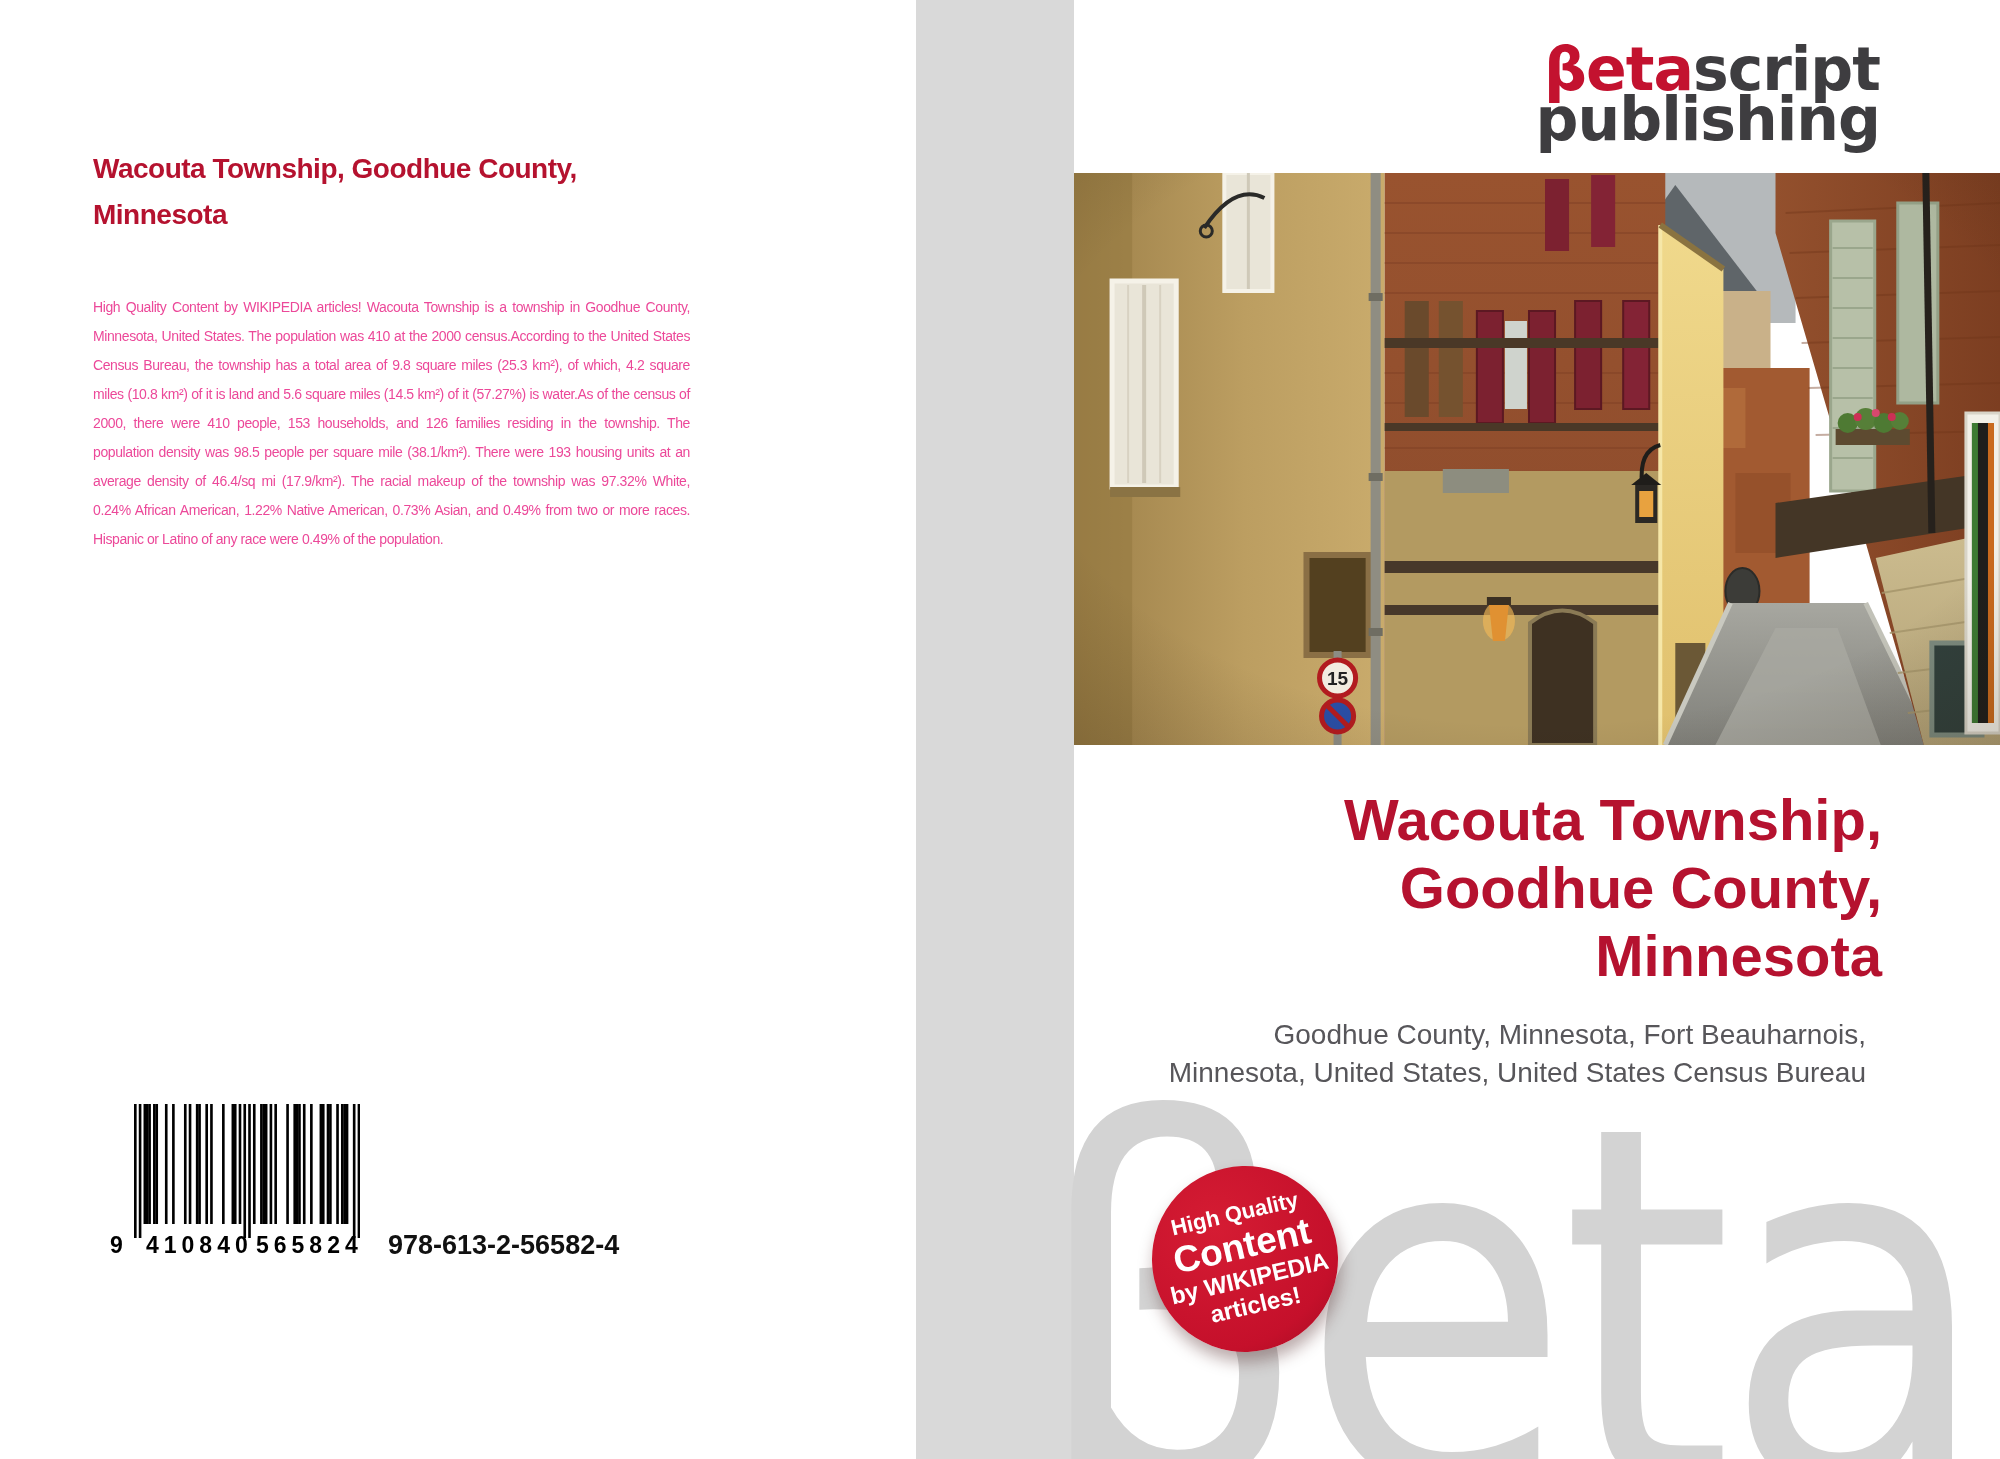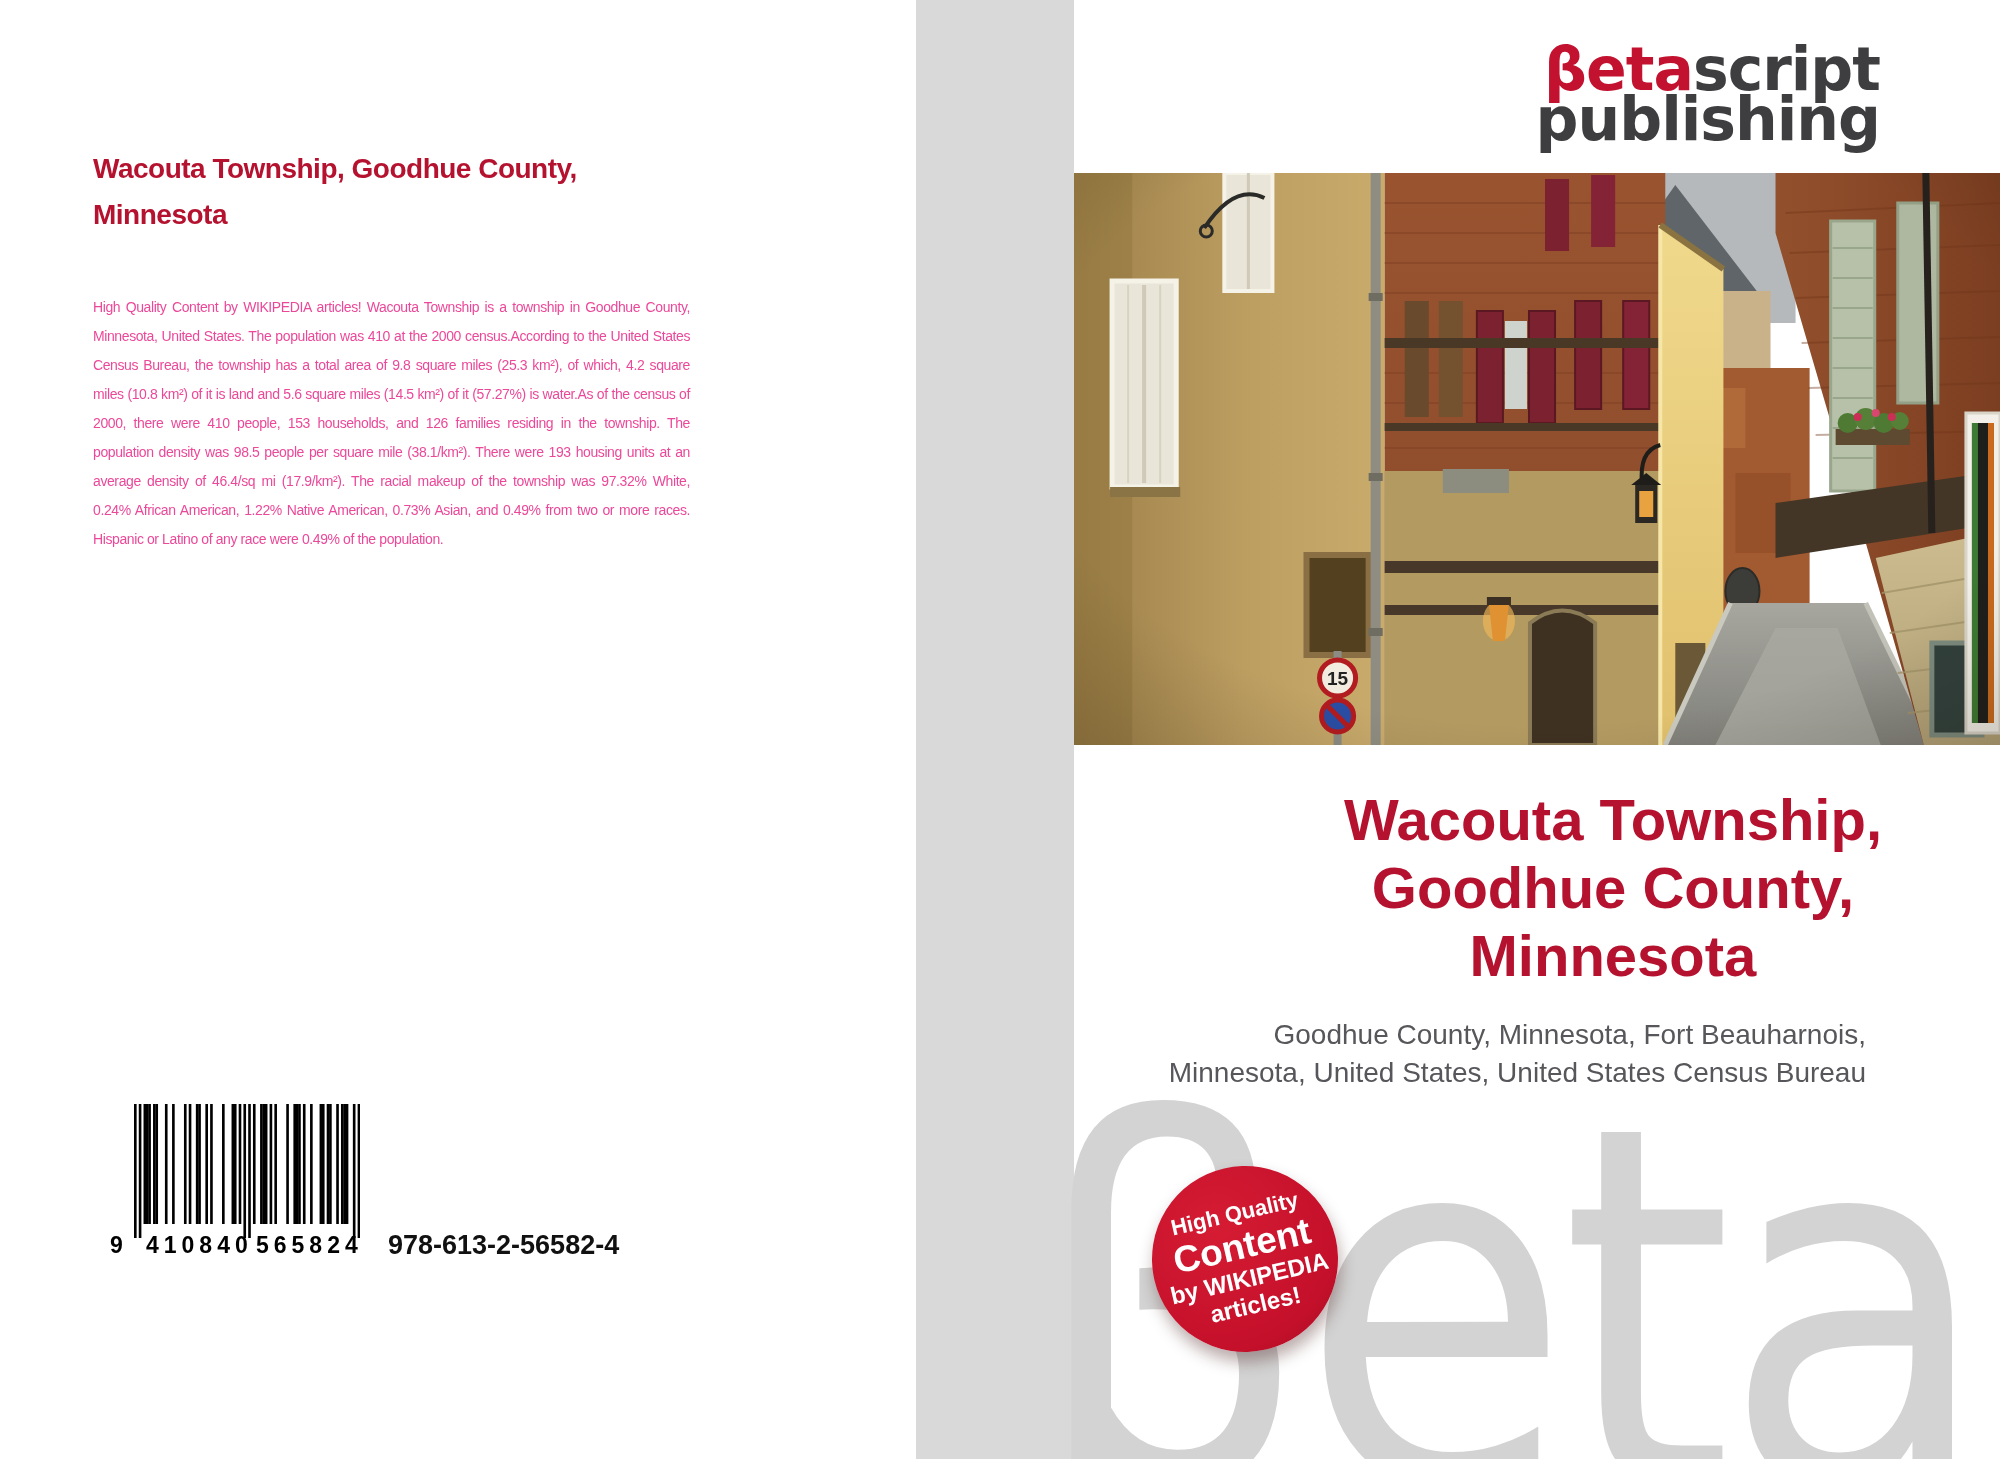--- a/index.html
+++ b/index.html
@@ -26,21 +26,21 @@
   .bc-g2{position:absolute; left:146px; top:128px; width:102px; text-align:right;
          font-size:23px; font-weight:bold; letter-spacing:5px; color:#000;}
   .bc-isbn{position:absolute; left:278px; top:126px; font-size:27px; font-weight:bold; color:#111;}
   
   .logo{position:absolute; right:120px; top:44px; text-align:right;
     font-family:"DejaVu Sans", sans-serif; font-size:60px; line-height:50px;
     font-weight:bold; letter-spacing:-1px; color:var(--logo_gray); z-index:2;}
   .logo .beta{color:var(--logo_red);}
   .photo{position:absolute; left:1074px; top:173px; width:926px; height:572px; z-index:2;}
   .photo svg{display:block; width:100%; height:100%;}
-  .front-title{position:absolute; right:118px; top:786px; text-align:center;
+  .front-title{position:absolute; right:118px; top:786px; text-align:right;
     font-size:58px; font-weight:bold; line-height:68px;
     color:var(--title_red); z-index:2;}
   .front-subtitle{position:absolute; right:134px; top:1016px; text-align:right;
     font-size:28px; line-height:38px; color:var(--subtitle_gray); z-index:2;}
   .watermark{position:absolute; left:1030px; top:1060px;
     font-family:"DejaVu Sans", sans-serif; font-size:500px; line-height:1;
     letter-spacing:-12px; color:var(--watermark_gray);
     transform:scaleX(0.88); transform-origin:left top; z-index:1;
     white-space:nowrap;}
   .badge{position:absolute; left:1152px; top:1166px; width:186px; height:186px;

